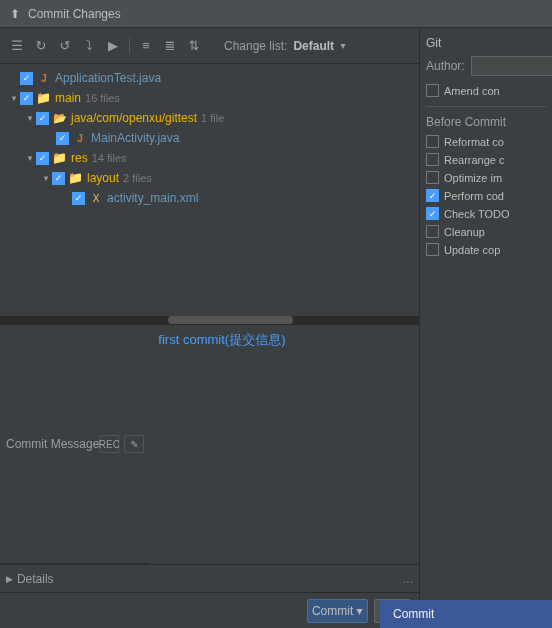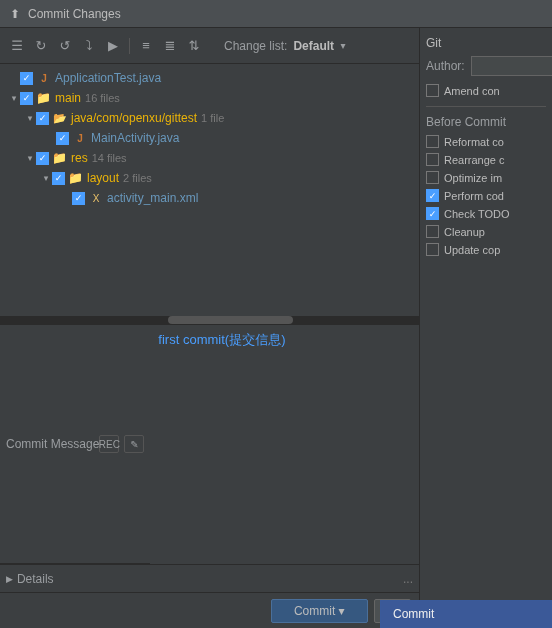--- a/index.html
+++ b/index.html
@@ -264,21 +264,21 @@
       justify-content: flex-end;
       padding: 0 8px;
       background: #3c3f41;
       border-top: 1px solid #2b2b2b;
       gap: 6px;
     }
     .btn-commit {
       background: #365880;
       border: 1px solid #4a6f9a;
       color: #bbbbbb;
-      padding: 4px 22px;
+      padding: 4px 4px;
       cursor: pointer;
       font-size: 12px;
       border-radius: 2px;
       display: flex;
       align-items: center;
       gap: 2px;
     }
     .btn-cancel {
       background: #4c5052;
       border: 1px solid #666;

